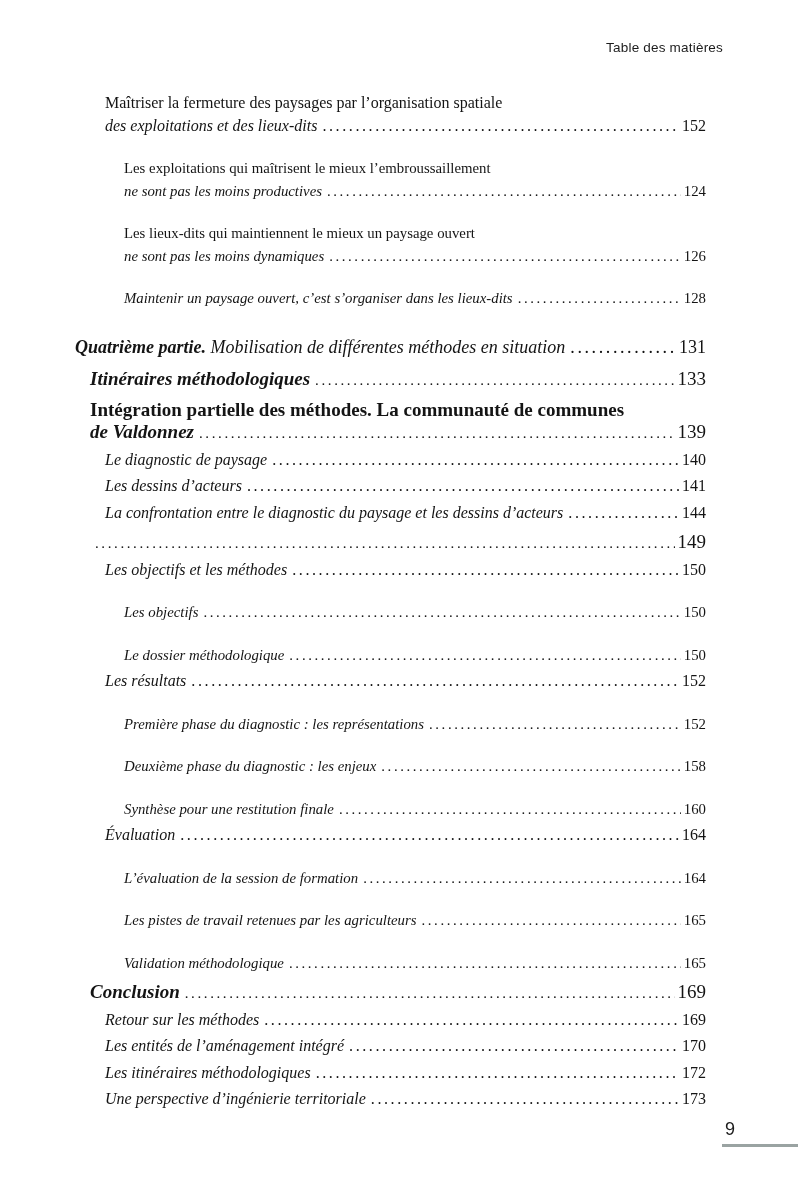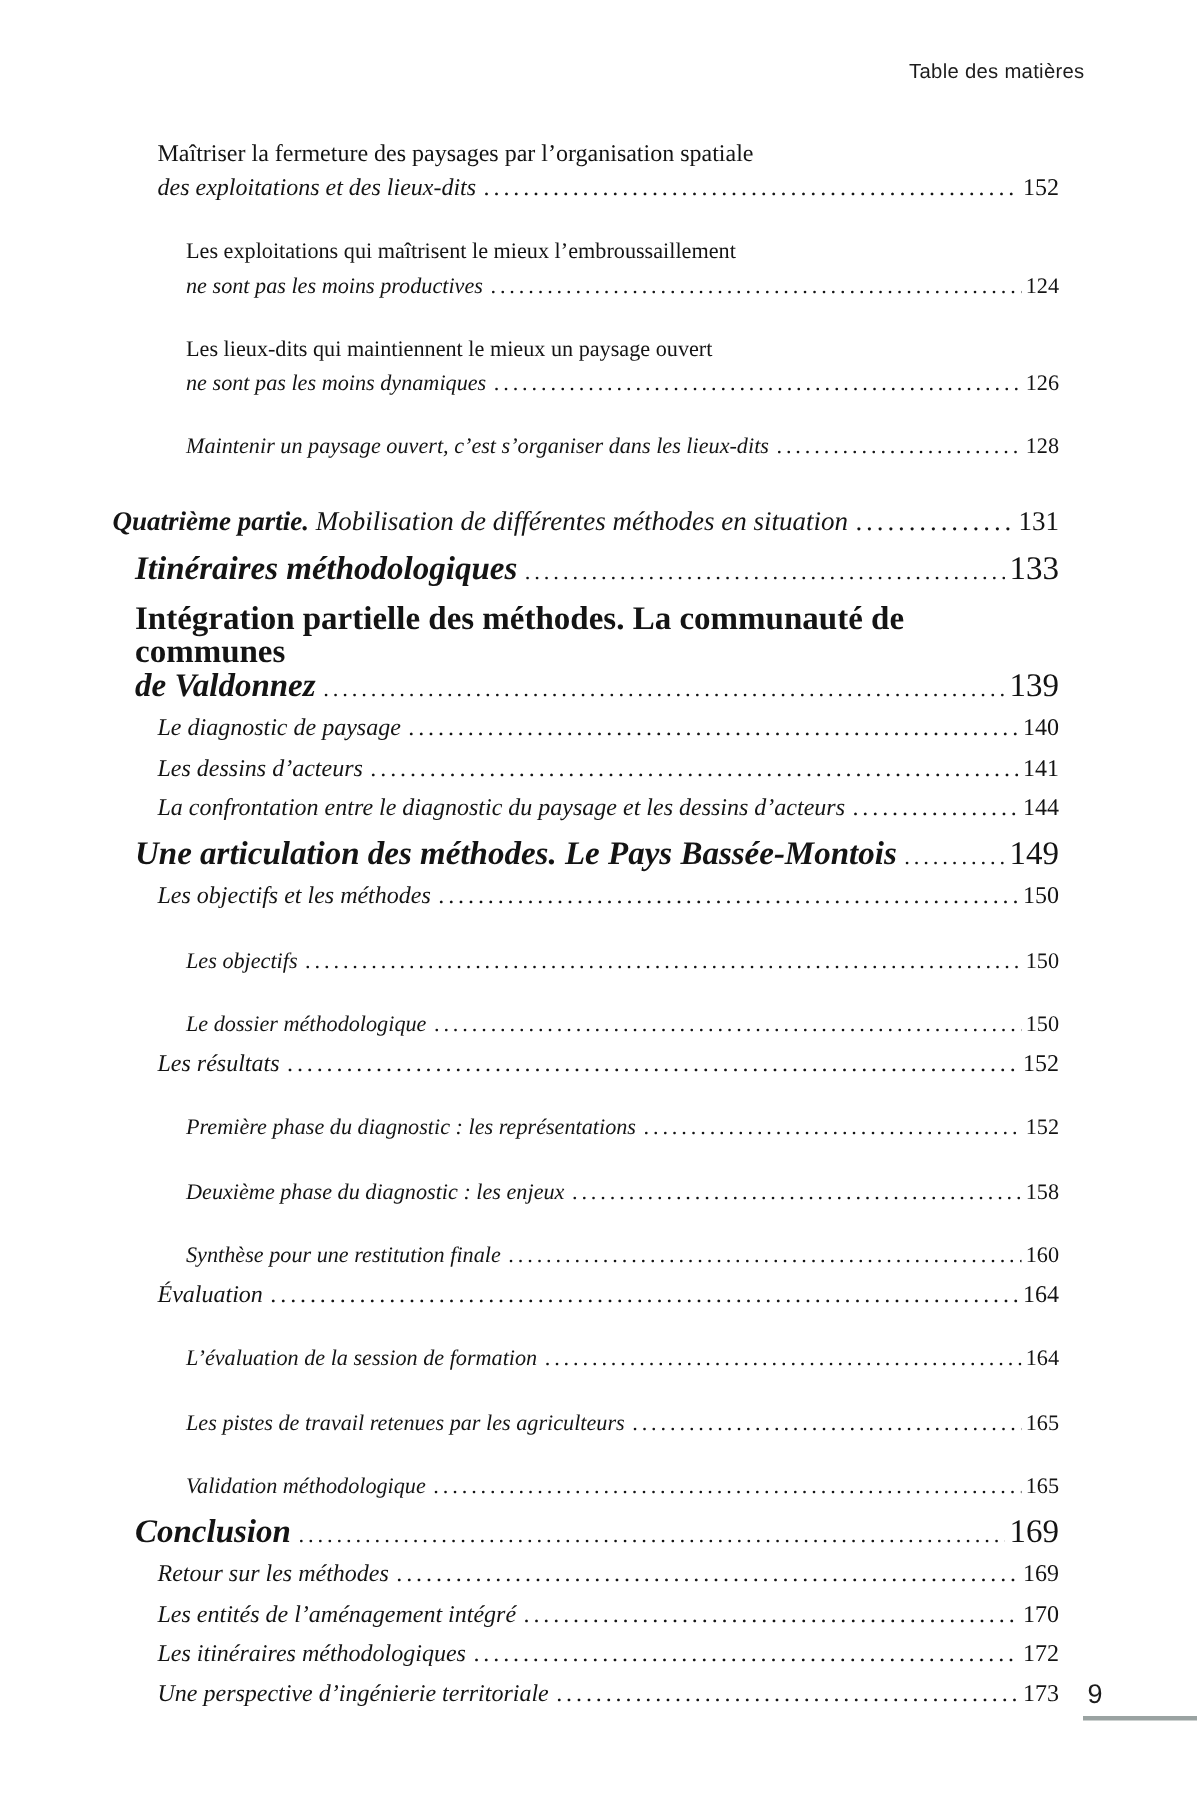--- a/index.html
+++ b/index.html
@@ -20,21 +20,21 @@
   .txt{white-space:nowrap;font-style:italic;}
   .dots{flex:1 1 auto;overflow:hidden;white-space:nowrap;margin:0 3px 0 5px;min-width:12px;font-weight:normal;}
   .dots::after{
     content:"..................................................................................................................................................................................................................";
     letter-spacing:2.6px;
   }
   .pg{flex:0 0 auto;font-weight:normal;white-space:nowrap;}
   
   .part{font-size:18px;margin-top:26px;margin-bottom:10px;padding-left:0;}
   .part b{font-weight:bold;}
-  .h1{font-size:22px;margin-top:7px;padding-left:15px;}
+  .h1{font-size:19px;margin-top:7px;padding-left:15px;}
   .h1 .line,.h1 .txt{font-weight:bold;}
   .h1 .dots{font-size:15px;}
   .l2{font-size:16px;margin-top:4px;padding-left:30px;}
   .l3{font-size:14.8px;margin-top:20px;padding-left:49px;}
   
   .folio{
     position:absolute;top:1119px;left:718px;width:24px;text-align:center;
     font-family:"Liberation Sans", sans-serif;font-size:18px;color:#1c1c1c;
   }
   .folio-rule{position:absolute;top:1144px;left:722px;width:76px;height:3px;background:#9aa3a2;}
@@ -114,21 +114,20 @@
     </div>
     <div class="entry l2">
       <div class="row">
         <span class="txt">La confrontation entre le diagnostic du paysage et les dessins d’acteurs</span>
         <span class="dots"></span>
         <span class="pg">144</span>
       </div>
     </div>
     <div class="entry h1">
       <div class="row">
-        <span class="txt">Une articulation des méthodes. Le Pays Bassée-Montois</span>
         <span class="dots"></span>
         <span class="pg">149</span>
       </div>
     </div>
     <div class="entry l2">
       <div class="row">
         <span class="txt">Les objectifs et les méthodes</span>
         <span class="dots"></span>
         <span class="pg">150</span>
       </div>

